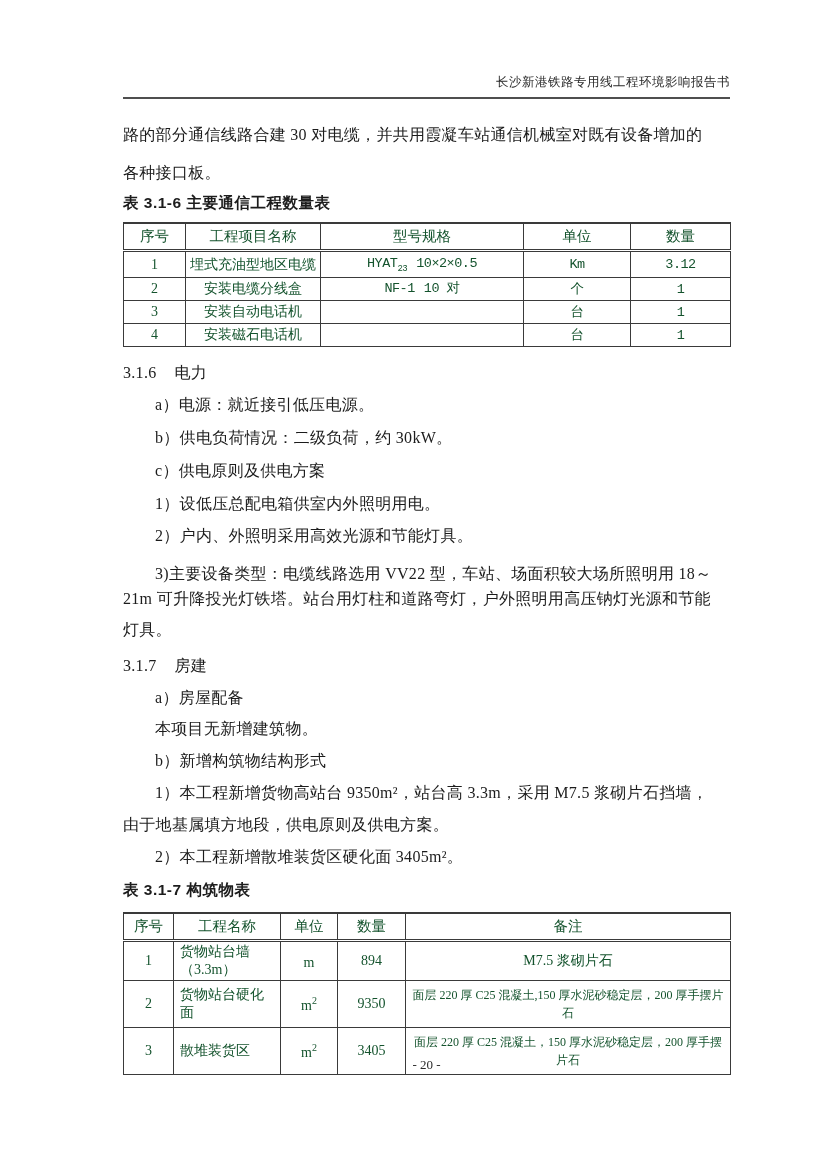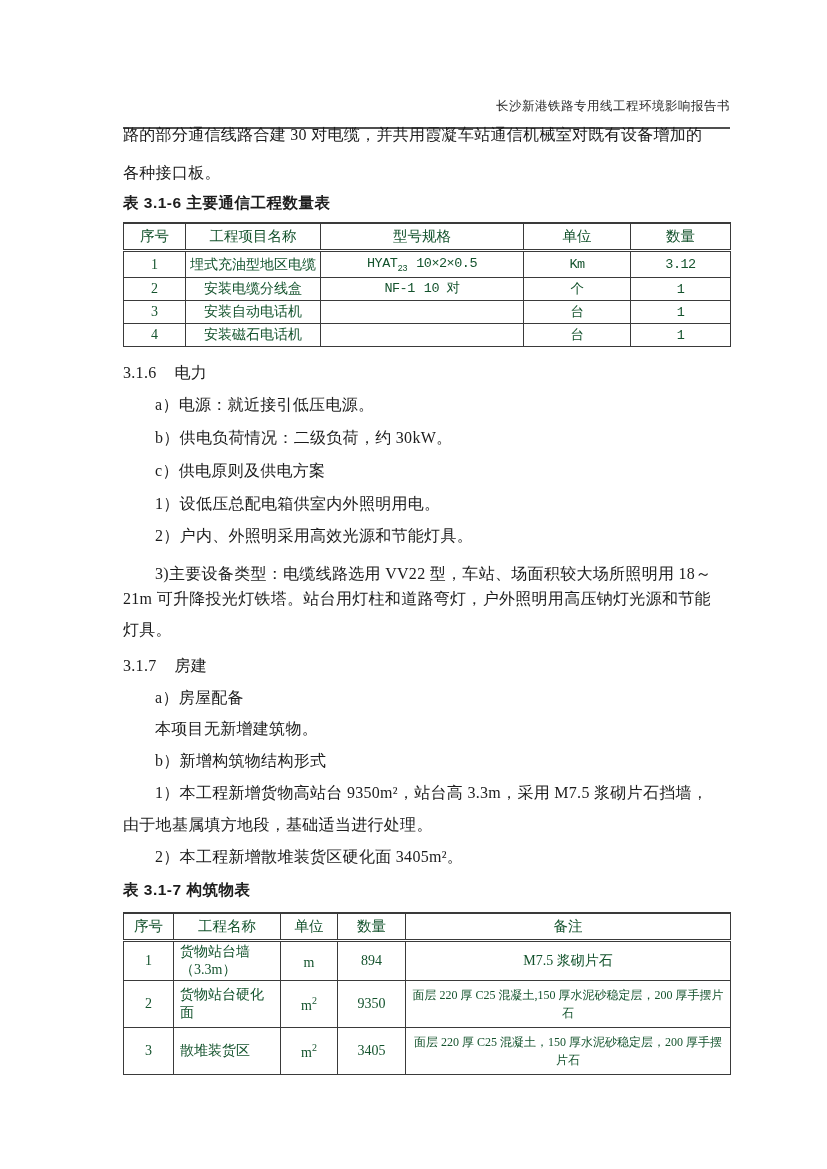--- a/index.html
+++ b/index.html
@@ -12,23 +12,22 @@
     color:#1c1c1c;
     overflow:hidden;
   }
   .abs{position:absolute;left:123px;width:607px;}
   .header{
     top:74px;
     text-align:right;
     font-size:12.5px;
     letter-spacing:.5px;
     color:#2a2a2a;
-    padding-bottom:12px;
+    padding-bottom:6px;
     border-bottom:2.5px solid #4f4f4f;
-    margin-top:24px;
   }
   .bodyline{font-size:16px;line-height:20px;letter-spacing:.3px;}
   .indent{padding-left:32px;}
   .heading{font-size:16px;}
   .heading .htitle{margin-left:18px;}
   .caption{
     font-family:"Liberation Sans","DejaVu Sans",sans-serif;
     font-weight:bold;font-size:15.5px;letter-spacing:.5px;
   }
   table.doc{
@@ -123,21 +122,21 @@
   <div class="abs bodyline" style="top:589px;">21m 可升降投光灯铁塔。站台用灯柱和道路弯灯，户外照明用高压钠灯光源和节能</div>
   <div class="abs bodyline" style="top:620px;">灯具。</div>
 
   <div class="abs bodyline heading" style="top:656px;">
     <span>3.1.7</span><span class="htitle">房建</span>
   </div>
   <div class="abs bodyline indent" style="top:688px;">a）房屋配备</div>
   <div class="abs bodyline indent" style="top:719px;">本项目无新增建筑物。</div>
   <div class="abs bodyline indent" style="top:751px;">b）新增构筑物结构形式</div>
   <div class="abs bodyline indent" style="top:783px;">1）本工程新增货物高站台 9350m²，站台高 3.3m，采用 M7.5 浆砌片石挡墙，</div>
-  <div class="abs bodyline" style="top:815px;">由于地基属填方地段，基础适当进行处理。</div>
+  <div class="abs bodyline" style="top:815px;">由于地基属填方地段，供电原则及供电方案。</div>
   <div class="abs bodyline indent" style="top:847px;">2）本工程新增散堆装货区硬化面 3405m²。</div>
 
   <div class="abs caption" style="top:880px;">表 3.1-7 构筑物表</div>
 
   <table class="doc abs" style="top:912px;">
     <colgroup>
       <col style="width:50px">
         <col style="width:107px">
         <col style="width:57px">
         <col style="width:68px">
@@ -168,14 +167,15 @@
     <tr>
       <td style="height:44px;">3</td>
       <td class="left">散堆装货区</td>
       <td><span>m</span><sup>2</sup></td>
       <td>3405</td>
       <td class="note">面层 220 厚 C25 混凝土，150 厚水泥砂稳定层，200 厚手摆片石</td>
     </tr>
   </tbody>
     </table>
 
+  <div class="abs footer">- 20 -</div>
 
 </div>
 
 </body></html>

